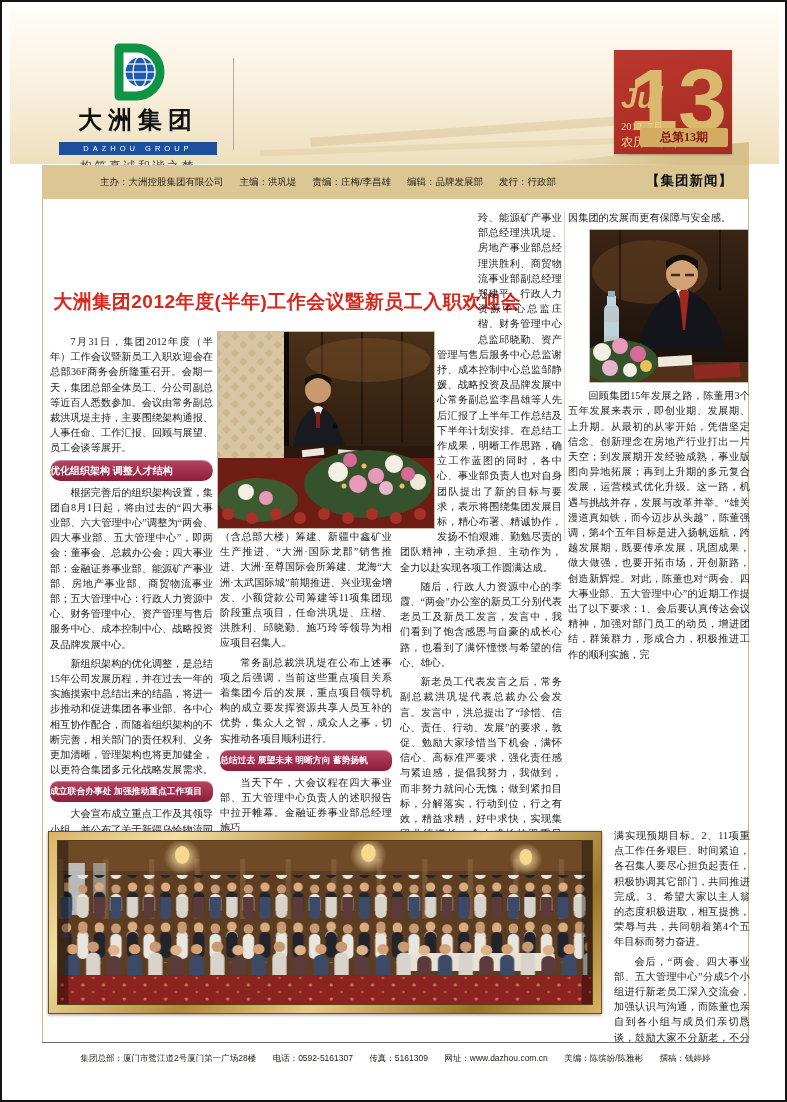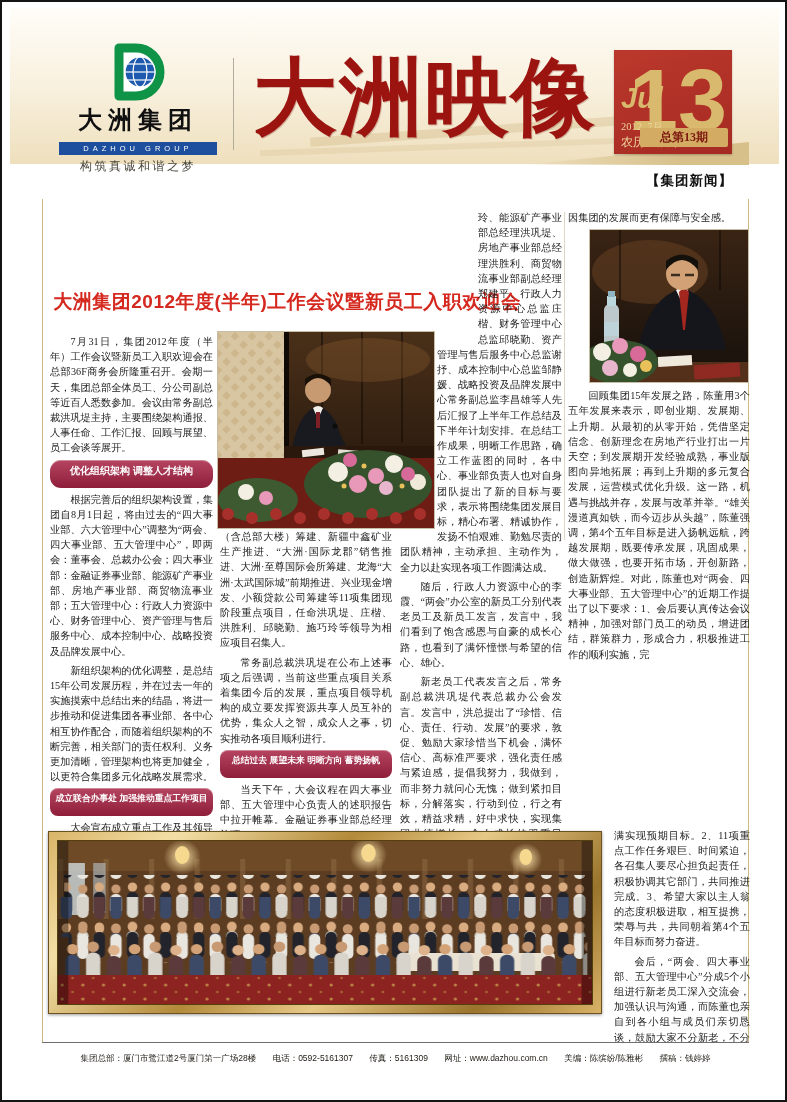--- a/index.html
+++ b/index.html
@@ -53,21 +53,21 @@
     .title{background:linear-gradient(180deg,#f6a91e 5%,#e8430e 48%,#9e1a05 100%);
        -webkit-background-clip:text;background-clip:text;color:transparent;}
   }
   .subtitle{position:absolute;left:50px;top:287px;width:470px;text-align:center;font-size:19px;
      font-weight:bold;color:#d5281e;font-family:"Liberation Sans",sans-serif;letter-spacing:.5px;}
   
   .col{position:absolute;font-size:10.2px;line-height:15.2px;color:#1b1b1b;text-align:justify;
      overflow:hidden;}
   .col p{margin:0 0 4px 0;}
   .col p.ind{text-indent:2em;}
-  .pill{height:28px;line-height:21px;border-radius:11px;color:#fff;text-align:center;margin:4px 0;
+  .pill{height:21px;line-height:21px;border-radius:11px;color:#fff;margin:4px 0;
      background:linear-gradient(180deg,#b54561,#8e1d39);font-family:"Liberation Sans",sans-serif;
      font-weight:bold;font-size:10px;white-space:nowrap;overflow:hidden;
      box-shadow:inset 0 1px 0 rgba(255,255,255,.35);}
   .pill-sm{font-size:8.8px;border-radius:8px;}
   #col1{left:48px;top:332px;width:163px;height:497px;}
   #col2{left:218px;top:527px;width:172px;height:302px;}
   #col3{left:398px;top:208px;width:162px;height:621px;}
   #col4a{left:566px;top:208px;width:182px;height:623px;}
   #col4b{left:612px;top:826px;width:136px;height:214px;}
   .sp1{float:left;clear:left;width:78px;height:128px;}
@@ -107,32 +107,38 @@
         <line x1="19" y1="38" x2="45" y2="38"></line>
       </g>
     </svg>
     <div class="logo-cn">大洲集团</div>
     <div class="logo-en">DAZHOU GROUP</div>
     <div class="logo-slogan">构筑真诚和谐之梦</div>
   </div>
 
   <div class="vdiv"></div>
 
-  <div class="masthead">大洲映像</div>
 
   <div class="gold-wedge"></div>
 
   <div class="datebox">
     <div class="db-day">13</div>
     <div class="db-month">Jul</div>
     <div class="db-date1">2012. 7月</div>
     <div class="db-date2">农历壬辰年</div>
     <div class="db-issue">总第13期</div>
   </div>
 
+  <div class="infobar">
+    <span>主办：大洲控股集团有限公司</span>
+    <span>主编：洪巩堤</span>
+    <span>责编：庄梅/李昌雄</span>
+    <span>编辑：品牌发展部</span>
+    <span>发行：行政部</span>
+  </div>
   <div class="section-tag">【集团新闻】</div>
 
   <div class="frame-l"></div>
   <div class="frame-r"></div>
   <div class="col-rule"></div>
   <div class="footer-line"></div>
 
   <div class="subtitle">大洲集团2012年度(半年)工作会议暨新员工入职欢迎会</div>
 
   <div class="col" id="col1">

